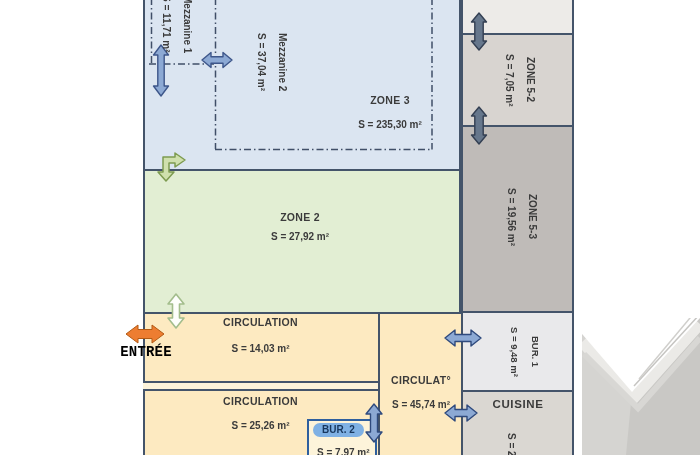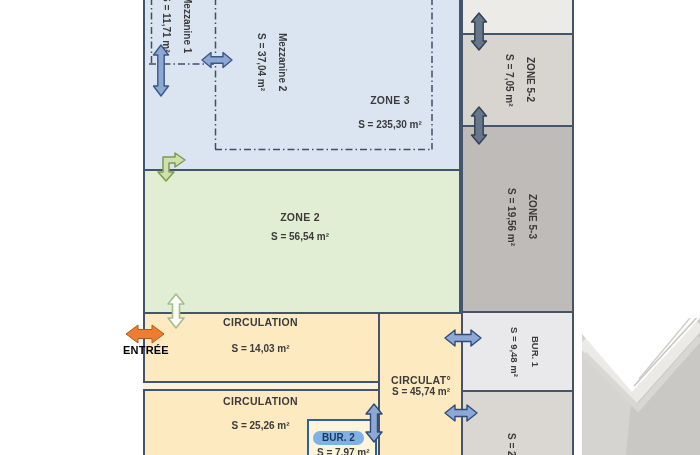--- a/index.html
+++ b/index.html
@@ -10,22 +10,22 @@
   .zone{position:absolute;box-sizing:border-box;border:2px solid #44546a;z-index:1;}
   .overlay{position:absolute;left:0;top:0;z-index:2;pointer-events:none;}
   .lbl{position:absolute;z-index:3;color:#3b3b3b;font-weight:700;}
   .hstack{display:flex;flex-direction:column;align-items:center;text-align:center;font-size:10px;}
   .hstack .nm{font-size:10.5px;letter-spacing:.3px;}
   .vstack{writing-mode:vertical-rl;text-align:center;font-size:10px;line-height:2.15;}
   .wall{position:absolute;box-sizing:border-box;background:#fdf3d9;
         border-top:2px solid #44546a;border-bottom:2px solid #44546a;z-index:1;}
   .bur2box{position:absolute;box-sizing:border-box;border:2px solid #2e5f9e;background:#fdf4da;z-index:1;}
   .pill{position:absolute;z-index:3;background:#7fb1e4;color:#17375e;font-weight:700;font-size:10px;
-        padding:1px 9px 2px 9px;border-radius:9px;white-space:nowrap;margin-top:8px;}
-  .entree{font-size:11px;font-weight:800;color:#000;letter-spacing:.2px;}
+        padding:1px 9px 2px 9px;border-radius:9px;white-space:nowrap;}
+  .entree{font-size:14px;font-weight:800;color:#000;letter-spacing:.2px;font-family:Liberation Mono, monospace;}
   .photo{position:absolute;z-index:1;}
 </style>
 </head>
 <body>
 
 <div class="canvas">
 
   <div class="zone" style="left:143px;top:-6px;width:318px;height:177px;background:#dbe5f1;"></div>
   <div class="zone" style="left:143px;top:169px;width:318px;height:145px;background:#e2eed3;"></div>
   <div class="zone" style="left:143px;top:312px;width:237px;height:71px;background:#fdeac1;"></div>
@@ -88,21 +88,21 @@
     <div>S = 37,04 m²</div>
   </div>
 
   <div class="lbl hstack" style="left:320px;top:94px;width:140px;gap:13px;">
     <div class="nm">ZONE 3</div>
     <div>S = 235,30 m²</div>
   </div>
 
   <div class="lbl hstack" style="left:230px;top:211px;width:140px;gap:8px;">
     <div class="nm">ZONE 2</div>
-    <div>S = 56,54 m²</div>
+    <div>S = 27,92 m²</div>
   </div>
 
   <div class="lbl vstack" style="left:498px;top:36px;height:88px;">
     <div>ZONE 5-2</div>
     <div>S = 7,05 m²</div>
   </div>
   <div class="lbl vstack" style="left:500px;top:168px;height:98px;">
     <div>ZONE 5-3</div>
     <div>S = 19,56 m²</div>
   </div>
@@ -112,25 +112,26 @@
   </div>
 
   <div class="lbl hstack" style="left:188px;top:316px;width:145px;gap:15px;">
     <div class="nm">CIRCULATION</div>
     <div>S = 14,03 m²</div>
   </div>
   <div class="lbl hstack" style="left:188px;top:395px;width:145px;gap:13px;">
     <div class="nm">CIRCULATION</div>
     <div>S = 25,26 m²</div>
   </div>
-  <div class="lbl hstack" style="left:376px;top:374px;width:90px;">
+  <div class="lbl hstack" style="left:376px;top:374px;width:90px;gap:13px;">
     <div class="nm">CIRCULAT°</div>
     <div>S = 45,74 m²</div>
   </div>
 
+  <div class="lbl" style="left:463px;top:398px;width:110px;text-align:center;font-size:11.5px;letter-spacing:.6px;">CUISINE</div>
   <div class="lbl vstack" style="left:500px;top:419px;height:60px;">S = 26,</div>
 
   <div class="pill" style="left:313px;top:423px;">BUR. 2</div>
   <div class="lbl" style="left:317px;top:447px;font-size:10px;">S = 7,97 m²</div>
 
   <div class="lbl entree" style="left:120px;top:344px;width:52px;text-align:center;">ENTRÉE</div>
 
   <svg class="photo" style="left:582px;top:318px;" width="118" height="137" viewBox="0 0 118 137">
     <rect x="0" y="0" width="118" height="137" fill="#c9c8c5"></rect>
     <polygon points="0,16 50,74 44,137 0,137" fill="#d5d4d1"></polygon>

